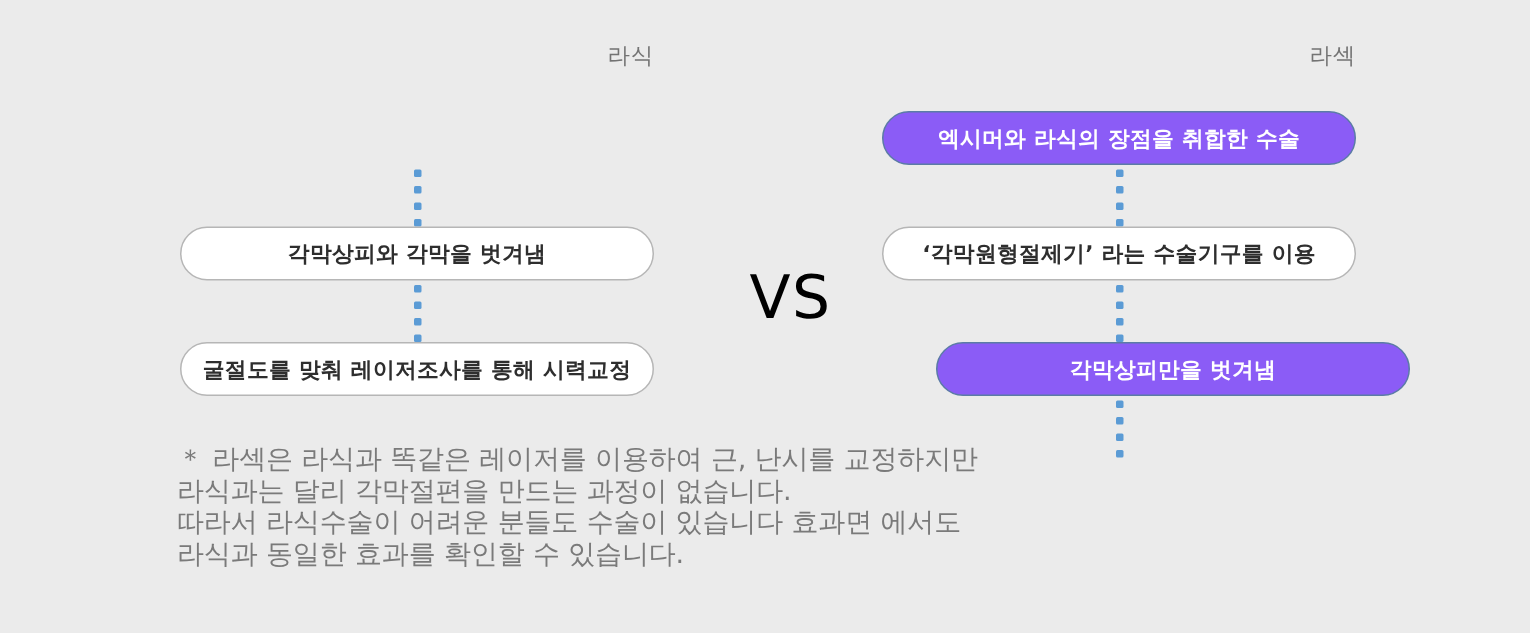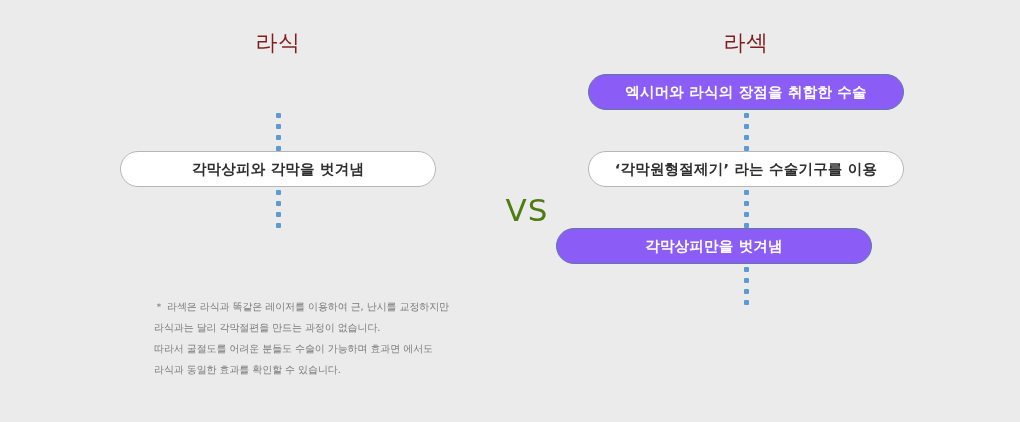--- a/index.html
+++ b/index.html
@@ -17,23 +17,23 @@
 
   .stage {
     position: relative;
     width: 1020px;
     height: 422px;
   }
 
   
   .col-title {
     position: absolute;
-    text-align: center;
-    font-size: 22px;
-    color: #7f1d1d;
+    text-align: right;
+    font-size: 15px;
+    color: #737373;
     letter-spacing: 0.5px;
     white-space: nowrap;
   }
   #title-lasik  { left: 120px; top: 28px; width: 316px; }
   #title-lasek  { left: 588px; top: 28px; width: 316px; }
 
   
   .pill {
     position: absolute;
     box-sizing: border-box;
@@ -60,21 +60,21 @@
   }
 
   
   #pill-l1 { left: 120px; top: 74px;  width: 316px; }
   #pill-l2 { left: 120px; top: 151px; width: 316px; }
   #pill-l3 { left: 120px; top: 228px; width: 316px; }
 
   
   #pill-r1 { left: 588px; top: 74px;  width: 316px; }
   #pill-r2 { left: 588px; top: 151px; width: 316px; text-align: right; }
-  #pill-r3 { left: 556px; top: 228px; width: 316px; }
+  #pill-r3 { left: 624px; top: 228px; width: 316px; }
   #pill-r4 { left: 588px; top: 305px; width: 316px; }
 
   
   .connector {
     position: absolute;
     width: 6px;
     display: flex;
     flex-direction: column;
     justify-content: space-between;
     align-items: center;
@@ -89,39 +89,38 @@
   #conn-l1 { left: 275px; top: 113px; }
   #conn-l2 { left: 275px; top: 190px; }
   #conn-r1 { left: 743px; top: 113px; }
   #conn-r2 { left: 743px; top: 190px; }
   #conn-r3 { left: 743px; top: 267px; }
 
   
   #vs-label {
     position: absolute;
     left: 472px;
-    top: 192px;
+    top: 176px;
     width: 110px;
     text-align: center;
-    font-size: 31px;
-    color: #4d7c0f;
+    font-size: 40px;
+    color: #000000;
     letter-spacing: 1px;
   }
 
   
   #footnote {
     position: absolute;
     left: 118px;
     top: 296px;
     width: 420px;
-    font-size: 10px;
+    font-size: 18px;
     line-height: 21px;
     color: #7a7a7a;
     letter-spacing: -0.1px;
-    margin-left: 36px;
   }
   #footnote .fn-line { display: block; white-space: nowrap; }
 </style>
 </head>
 <body>
 
 <div class="stage">
 
   <div class="col-title" id="title-lasik">라식</div>
 
@@ -137,20 +136,21 @@
 
   <div class="pill white" id="pill-l2">각막상피와 각막을 벗겨냄</div>
 
   <div class="connector" id="conn-l2">
     <span class="dot"></span>
     <span class="dot"></span>
     <span class="dot"></span>
     <span class="dot"></span>
   </div>
 
+  <div class="pill white" id="pill-l3">굴절도를 맞춰 레이저조사를 통해 시력교정</div>
 
   <div id="vs-label">VS</div>
 
   <div class="pill blue" id="pill-r1">엑시머와 라식의 장점을 취합한 수술</div>
 
   <div class="connector" id="conn-r1">
     <span class="dot"></span>
     <span class="dot"></span>
     <span class="dot"></span>
     <span class="dot"></span>
@@ -171,17 +171,17 @@
     <span class="dot"></span>
     <span class="dot"></span>
     <span class="dot"></span>
     <span class="dot"></span>
   </div>
 
 
   <div id="footnote">
     <span class="fn-line">＊ 라섹은 라식과 똑같은 레이저를 이용하여 근, 난시를 교정하지만</span>
     <span class="fn-line">라식과는 달리 각막절편을 만드는 과정이 없습니다.</span>
-    <span class="fn-line">따라서 굴절도를 어려운 분들도 수술이 가능하며 효과면 에서도</span>
+    <span class="fn-line">따라서 라식수술이 어려운 분들도 수술이 있습니다 효과면 에서도</span>
     <span class="fn-line">라식과 동일한 효과를 확인할 수 있습니다.</span>
   </div>
 
 </div>
 
 </body></html>

